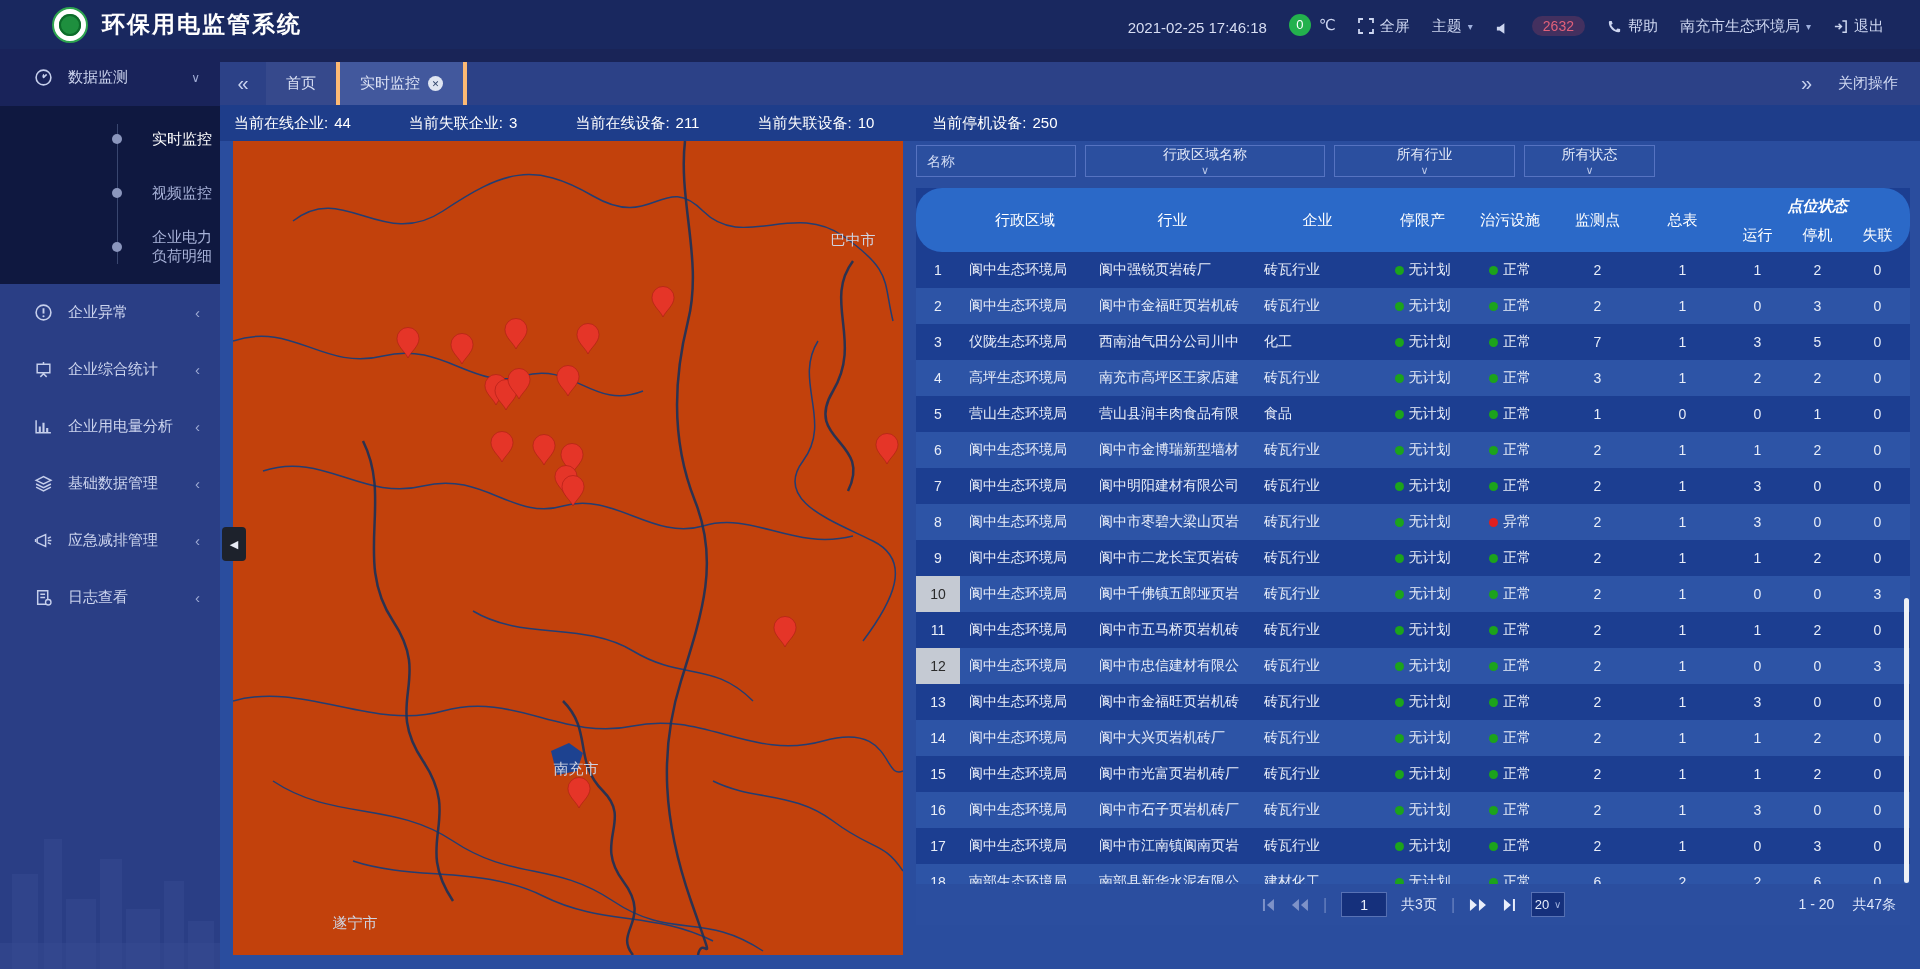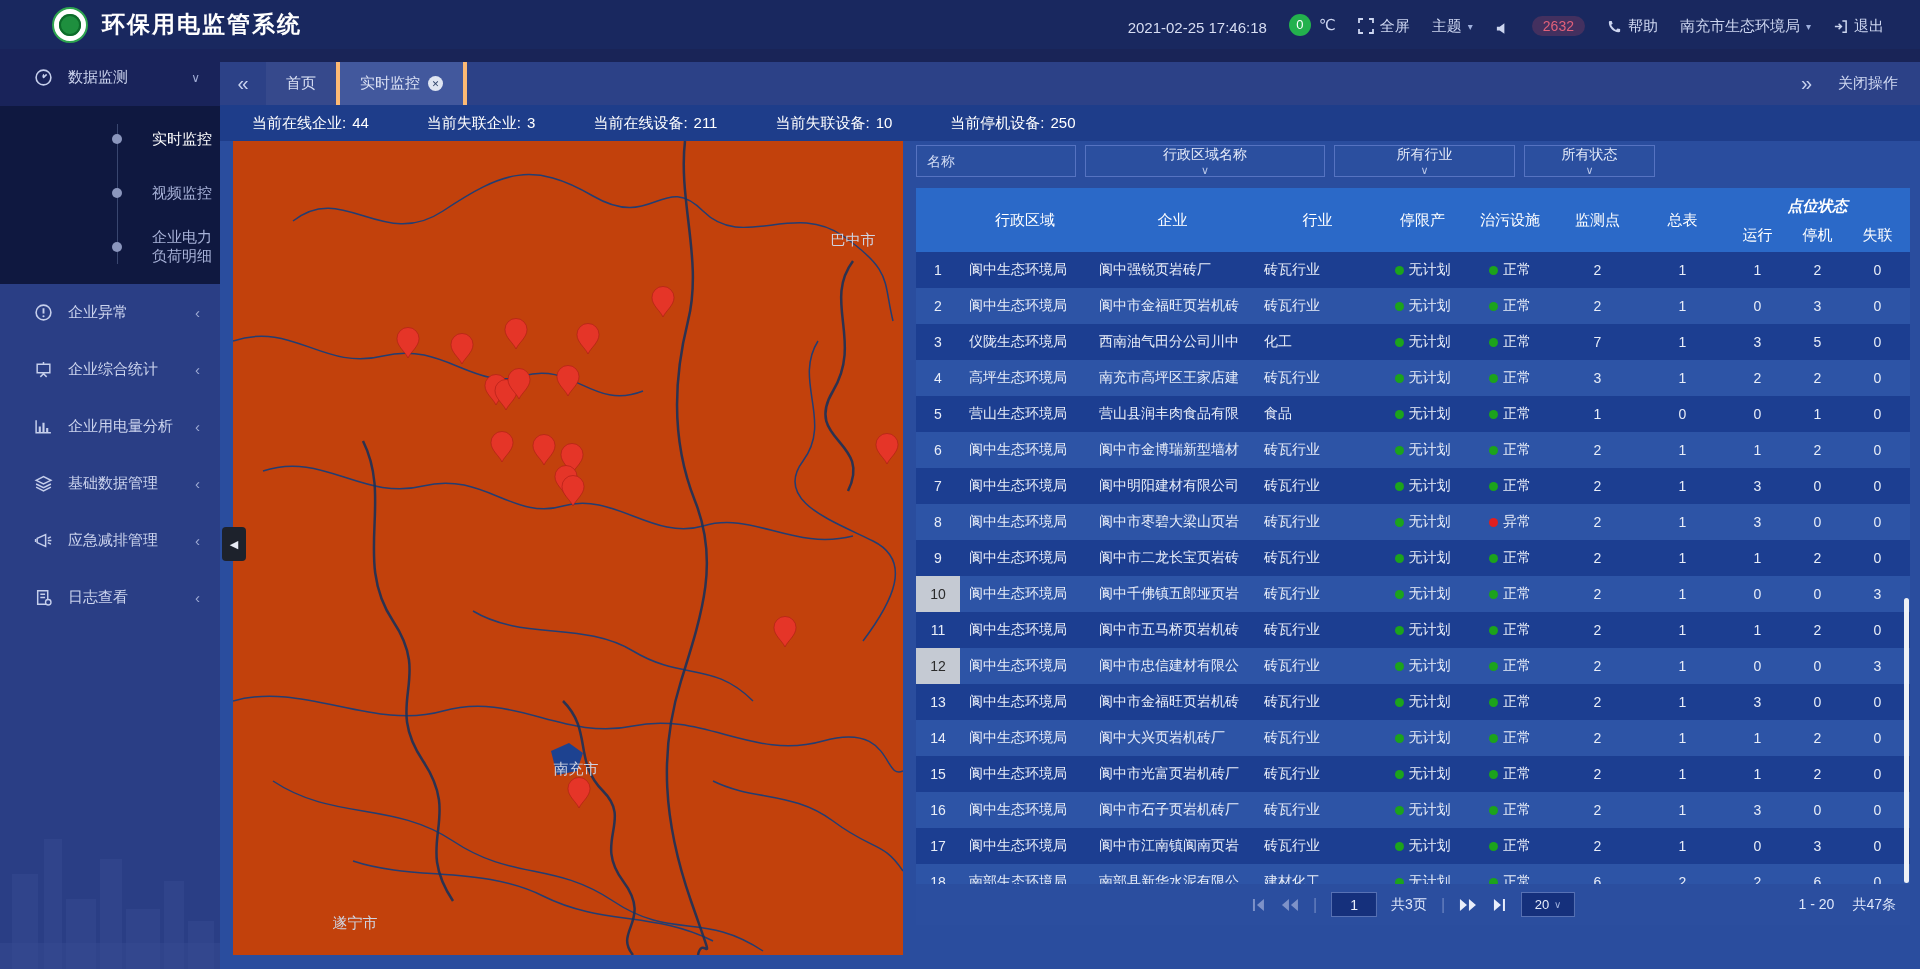--- a/index.html
+++ b/index.html
@@ -61,21 +61,21 @@
   .tab { display:flex; align-items:center; gap:8px; padding:0 20px; font-size:15px;
     color:#dce2f5; background:#36498c; border-right:4px solid #fdba74; cursor:pointer; }
   .tab.active { background:#42589d; }
   .tab-close { width:15px; height:15px; border-radius:50%; background:#dfe5f2; color:#30456b;
     font-size:9px; display:flex; align-items:center; justify-content:center; cursor:pointer; }
   .tabbar-right { margin-left:auto; display:flex; align-items:center; gap:26px; padding-right:22px;
     color:#d0d9f2; font-size:15px; }
   .tab-scroll-right { font-size:20px; color:#c9d3ef; cursor:pointer; }
 
   .statsbar { position:absolute; left:0; top:56px; width:1700px; height:36px; background:#1e3d8a;
-    display:flex; align-items:center; gap:58px; padding-left:32px; color:#fff; font-size:15px; }
+    display:flex; align-items:center; gap:58px; padding-left:14px; color:#fff; font-size:15px; }
   .stat { display:flex; gap:6px; }
 
   
   .workspace { position:absolute; left:0; top:92px; width:1700px; height:828px; }
   .map-wrap { position:absolute; left:13px; top:0; width:670px; height:814px; background:#c2410c; }
   .map-wrap svg { display:block; }
 
   .panel { position:absolute; left:696px; top:0; width:994px; height:828px; }
   .filters { position:absolute; left:0; top:4px; height:32px; display:flex; gap:9px; }
   .f-input { width:160px; background:#2b4f9f; border:1px solid #5673c1; color:#dfe6f8;
@@ -83,21 +83,21 @@
   .f-input::placeholder { color:#cfd9f2; opacity:1; }
   .f-select { display:flex; align-items:center; justify-content:space-between;
     background:#2b4f9f; border:1px solid #5673c1; color:#e3e9f8; font-size:14px;
     padding:0 12px; cursor:pointer;flex-direction:column; }
   .f-select .caret { font-size:11px; color:#b9c6e8; }
 
   
   .table { position:absolute; left:0; top:47px; width:994px; height:737px; overflow:hidden;
     background:#1c3e91; }
   .thead { display:grid; grid-template-columns:44px 130px 165px 125px 85px 90px 85px 85px 65px 55px 65px;
-    height:64px; background:#2b69c8; color:#fff; font-size:15px; }
+    height:64px; background:#2b69c8; color:#fff; font-size:15px;border-radius:26px; }
   .th { display:flex; align-items:center; justify-content:center; }
   .th-group { grid-column:9 / span 3; display:grid; grid-template-rows:30px 34px;
     grid-template-columns:65px 55px 65px; }
   .th-group .gl { grid-column:1 / span 3; display:flex; align-items:flex-end;
     justify-content:center; font-style:italic; font-weight:bold; padding-bottom:2px; }
   .th-group .sub { display:flex; align-items:center; justify-content:center; }
   .trow { display:grid; grid-template-columns:44px 130px 165px 125px 85px 90px 85px 85px 65px 55px 65px;
     height:36px; color:#e8edf8; font-size:14px; cursor:pointer; }
   .trow:nth-child(odd) { background:#1c3e91; }
   .trow:nth-child(even) { background:#2d54a6; }
@@ -112,21 +112,21 @@
     background:#eef1f6; border-radius:3px; z-index:6; cursor:pointer; }
 
   .pager { position:absolute; left:0; bottom:0; width:994px; height:41px; background:#2b4e9f;
     display:flex; align-items:center; color:#dfe7fa; font-size:14px; z-index:5; }
   .pager-center { position:absolute; left:50%; transform:translateX(-50%); display:flex;
     align-items:center; gap:14px; }
   .pbtn { display:flex; align-items:center; cursor:pointer; }
   .pdiv { color:#6a82c0; font-size:16px; }
   .page-input { width:46px; height:25px; background:#15307c; border:1px solid #5872b5;
     color:#e8eefb; text-align:center; font-size:14px; }
-  .size-select { width:54px; height:25px; background:#15307c; border:1px solid #5872b5;
+  .size-select { width:34px; height:25px; background:#15307c; border:1px solid #5872b5;
     color:#e8eefb; font-size:13px; display:flex; align-items:center; justify-content:center;
     gap:5px; cursor:pointer; }
   .pager-right { margin-left:auto; display:flex; gap:18px; padding-right:14px; }
 
   .map-city { fill:#cfd4e2; font-size:15px; }
 </style>
 </head>
 <body>
 
 <div id="app">
@@ -391,22 +391,22 @@
           <div class="f-select" style="width:131px;">
             <span>所有状态</span>
               <span class="caret">∨</span>
           </div>
         </div>
 
         <div class="table">
           <div class="thead">
             <div class="th"></div>
             <div class="th">行政区域</div>
+            <div class="th">行业</div>
             <div class="th">企业</div>
-            <div class="th">行业</div>
             <div class="th">停限产</div>
             <div class="th">治污设施</div>
             <div class="th">监测点</div>
             <div class="th">总表</div>
             <div class="th-group">
               <div class="gl">点位状态</div>
               <div class="sub">运行</div>
               <div class="sub">停机</div>
               <div class="sub">失联</div>
             </div>

